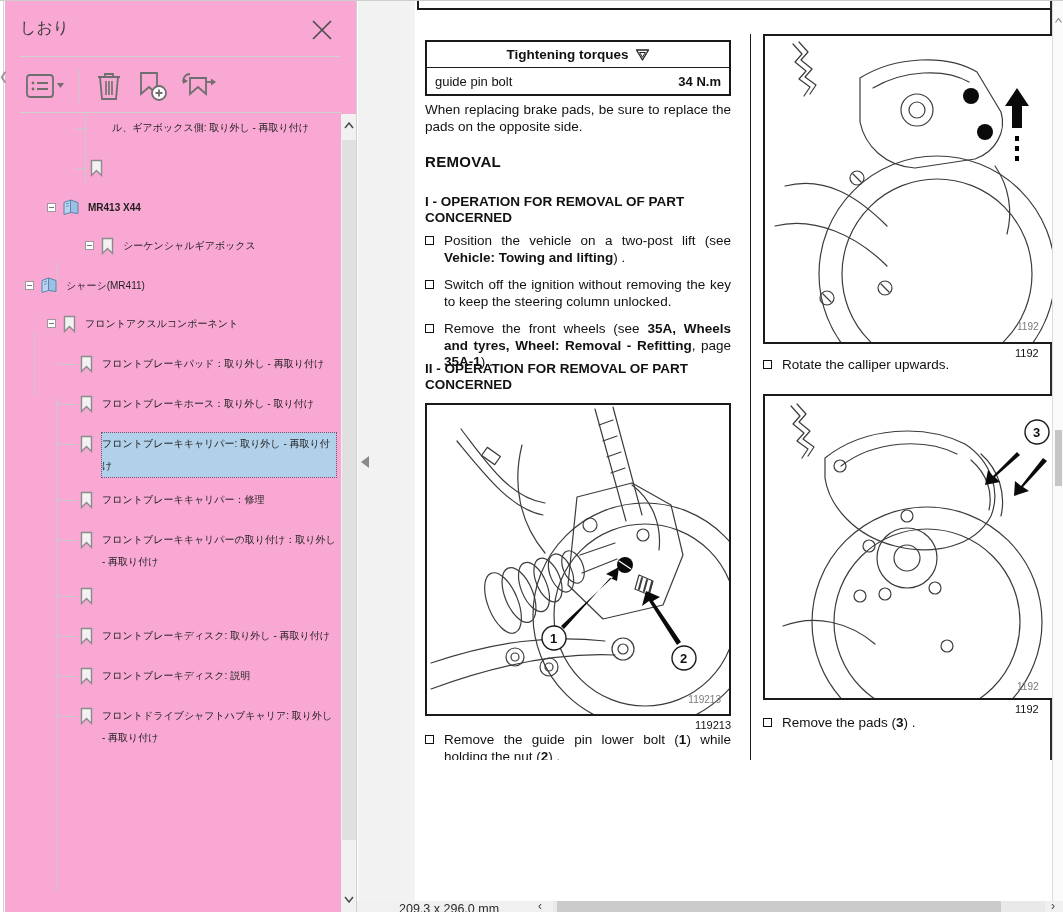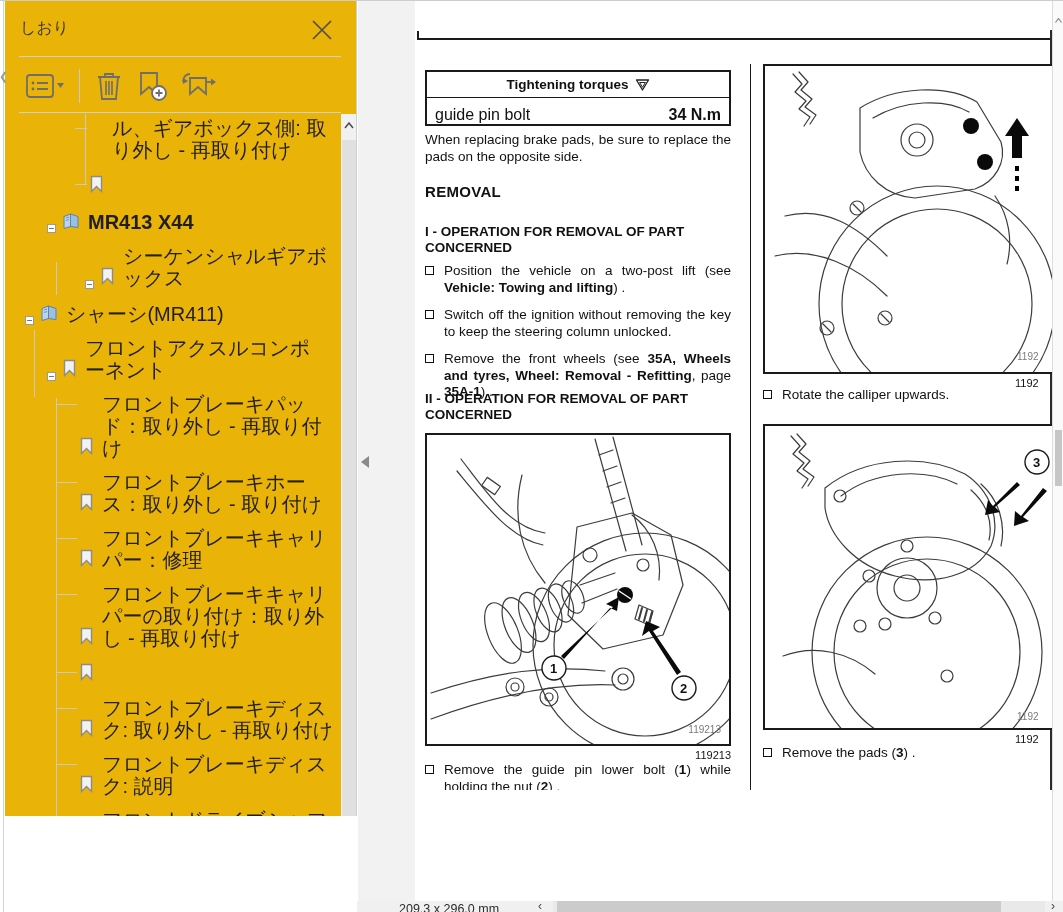--- a/index.html
+++ b/index.html
@@ -7,34 +7,34 @@
     font-family:"Liberation Sans","DejaVu Sans",sans-serif; }
   .abs { position:absolute; }
   #window { position:relative; width:1063px; height:912px; background:#fff; }
   #topline { left:0; top:0; width:1063px; height:1px; background:#cdcdcd; z-index:40; }
 
   
   #left-rail { left:0; top:0; width:4px; height:912px; background:#fff; border-right:1px solid #d4d4d4; z-index:30; }
   #rail-notch { left:-1px; top:70px; font-size:11px; color:#9a9a9a; z-index:31; }
 
   
-  #sidebar { left:5px; top:0; width:352px; height:816px; background:#eab308; border-right:1px solid #cfcfcf; z-index:20; overflow:hidden; }
+  #sidebar { left:5px; top:0; width:352px; height:912px; background:#f9a8d4; border-right:1px solid #cfcfcf; z-index:20; overflow:hidden; }
   #sb-title { left:15px; top:18px; font-size:16px; color:#3d3d3d; }
   #sb-close { left:303px; top:16px; width:28px; height:28px; cursor:pointer; }
   .hr { left:14px; width:322px; height:1px; background:#d0d0d0; }
   #hr1 { top:56px; } #hr2 { top:112px; }
   #sb-toolbar { left:20px; top:62px; height:48px; display:flex; align-items:center; gap:12px; }
   .tb-btn { display:inline-flex; align-items:center; }
   .tb-sep { width:1px; height:34px; background:#c8c8c8; margin:0 2px; }
 
   
   #tree { left:0; top:114px; width:336px; height:798px; overflow:hidden; padding-top:3px; position:absolute; }
   .rail { position:absolute; width:1px; background:#c9c9c9; }
-  .tree-item { position:relative; display:flex; align-items:flex-end; margin-bottom:12px;
-    font-size:20px; line-height:22px; color:#1f1f1f; cursor:pointer; }
+  .tree-item { position:relative; display:flex; align-items:flex-start; margin-bottom:12px;
+    font-size:10px; line-height:22px; color:#1f1f1f; cursor:pointer; }
   .tree-item.lvl0 { padding-left:20px; } .tree-item.lvl1 { padding-left:42px; }
   .tree-item.lvl2 { padding-left:62px;margin-left:18px; } .tree-item.lvl2leaf { padding-left:74px; }
   .tree-item.lvl3 { padding-left:84px; }
   .tree-item.lvl2leaf::before, .tree-item.lvl3::before { content:''; position:absolute; left:52px; top:11px; width:20px; height:1px; background:#c9c9c9; }
   .tree-item.lvl3::before { left:70px; width:12px; }
   .expander { width:9px; height:9px; border:1px solid #9a9a9a; background:#fff; margin:6px 6px 0 0; flex:none; position:relative; }
   .expander::after { content:''; position:absolute; left:1px; right:1px; top:3px; height:1px; background:#777; }
   .tree-icon { flex:none; margin-right:8px; margin-top:2px; }
   .clipped .tree-icon, .clipped .expander { visibility:hidden; }
   .btext { max-width:234px; }
@@ -45,32 +45,32 @@
   #sb-scroll { left:336px; top:114px; width:16px; height:798px; background:#f1f1f1; }
   #sb-thumb { left:1px; top:26px; width:14px; height:700px; background:#e0e0e0; position:absolute; }
   .chev { position:absolute; left:3px; }
 
   
   #gutter { left:358px; top:0; width:57px; height:912px; background:#f2f2f2; }
   #collapse-handle { left:361px; top:456px; width:0; height:0;
     border-top:6px solid transparent; border-bottom:6px solid transparent; border-right:8px solid #8a8a8a; cursor:pointer; z-index:25;}
 
   
-  #page { left:415px; top:0; width:637px; height:760px; background:#fff; overflow:hidden;margin-top:30px; }
+  #page { left:415px; top:0; width:637px; height:760px; background:#fff; overflow:hidden; }
   #page * { color:#111; }
   .rule-top { left:2px; top:8px; width:634px; height:2px; background:#1a1a1a; position:absolute; }
   .rule-tick { left:2px; top:1px; width:2px; height:9px; background:#1a1a1a; position:absolute; }
   .rule-right { left:635px; top:0; width:2px; height:901px; background:#2a2a2a; position:absolute; }
   .rule-bottom { left:9px; top:897px; width:619px; height:4px; background:#000; position:absolute; }
   .col-divider { left:335px; top:34px; width:1px; height:846px; background:#1a1a1a; position:absolute; }
 
   #torque-table { left:10px; top:40px; width:306px; border:2px solid #1a1a1a; position:absolute; background:#fff; }
   #torque-head { border-bottom:1.5px solid #1a1a1a; height:26px; display:flex; align-items:center; justify-content:center; gap:6px;
     font-weight:bold; font-size:13.5px; }
-  #torque-row { height:26px; display:flex; align-items:flex-end; justify-content:space-between; padding:0 8px; font-size:16px; }
+  #torque-row { height:26px; display:flex; align-items:center; justify-content:space-between; padding:0 8px; font-size:13px; }
   #torque-val { font-weight:bold; }
 
   .para { font-size:13.5px; line-height:17px; text-align:justify; }
   #note { left:10px; top:101px; width:306px; position:absolute; }
   #removal-h { left:10px; top:153px; font-size:15px; font-weight:bold; position:absolute; letter-spacing:.3px; }
   .sec-h { font-size:13.5px; font-weight:bold; line-height:16px; width:300px; position:absolute; }
   #sec1 { left:10px; top:194px; } #sec2 { left:10px; top:361px; }
 
   .blist { position:absolute; width:306px; }
   #blist1 { left:10px; top:233px; }
@@ -242,20 +242,29 @@
     <span class="btext">フロントブレーキパッド：取り外し - 再取り付け</span>
   </div>
         <div class="tree-item lvl2leaf">
 
     <span class="tree-icon">
       <svg width="15" height="18" viewBox="0 0 15 18">
         <path d="M2.5,1.5 h10 v15 l-5,-5 l-5,5 z" fill="#f2f2f2" stroke="#8b8b8b" stroke-width="1.4"></path>
       </svg>
     </span>
     <span class="btext">フロントブレーキホース：取り外し - 取り付け</span>
+  </div>
+        <div class="tree-item lvl2leaf selected">
+
+    <span class="tree-icon">
+      <svg width="15" height="18" viewBox="0 0 15 18">
+        <path d="M2.5,1.5 h10 v15 l-5,-5 l-5,5 z" fill="#f2f2f2" stroke="#8b8b8b" stroke-width="1.4"></path>
+      </svg>
+    </span>
+    <span class="btext">フロントブレーキキャリパー: 取り外し - 再取り付け</span>
   </div>
         <div class="tree-item lvl2leaf">
 
     <span class="tree-icon">
       <svg width="15" height="18" viewBox="0 0 15 18">
         <path d="M2.5,1.5 h10 v15 l-5,-5 l-5,5 z" fill="#f2f2f2" stroke="#8b8b8b" stroke-width="1.4"></path>
       </svg>
     </span>
     <span class="btext">フロントブレーキキャリパー：修理</span>
   </div>

